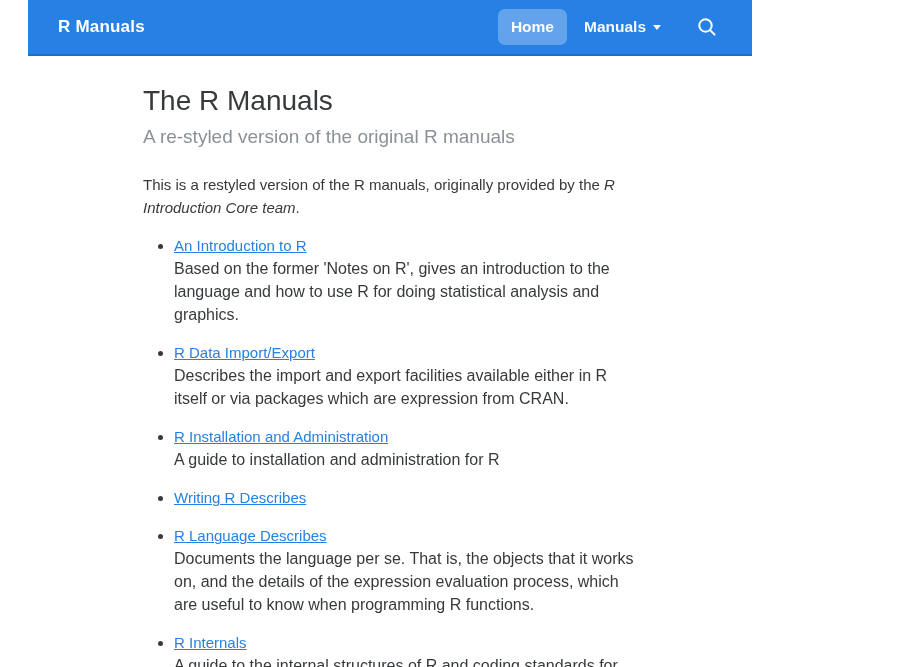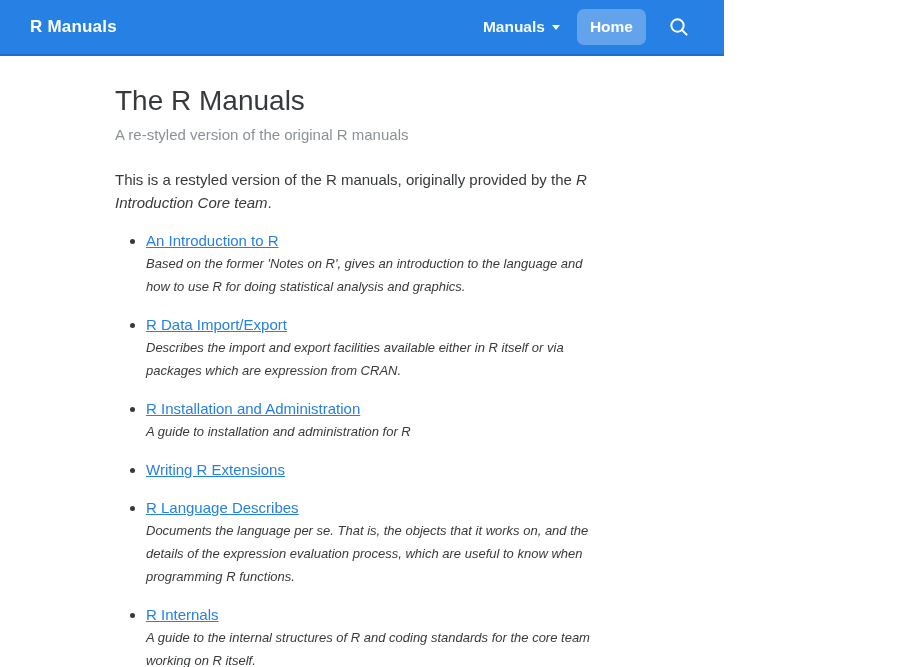--- a/index.html
+++ b/index.html
@@ -3,21 +3,21 @@
 <meta charset="utf-8">
 <style>
   * { box-sizing: border-box; }
   html, body {
     margin: 0;
     padding: 0;
     background: #ffffff;
     font-family: "Liberation Sans", "DejaVu Sans", sans-serif;
     color: #373a3c;
   }
-  .page { width: 724px; height: 667px; overflow: hidden; background: #fff; }
+  .page { width: 724px; height: 667px; overflow: hidden; background: #fff; margin-left: 28px; }
 
   
   .navbar {
     height: 56px;
     background: #2780e3;
     border-bottom: 2px solid #1d6fca;
     display: flex;
     align-items: center;
     padding: 0 30px;
   }
@@ -64,21 +64,21 @@
   
   .content { margin: 0 115px; }
   .page-title {
     font-size: 28px;
     font-weight: 400;
     color: #373a3c;
     margin: 28px 0 7px 0;
     line-height: 1.2;
   }
   .page-subtitle {
-    font-size: 15px;
+    font-size: 19px;
     font-weight: 400;
     color: #8a9197;
     margin: 0 0 24px 0;
     line-height: 1.3;
   }
   .intro {
     font-size: 15px;
     line-height: 23px;
     margin: 0 0 15px 0;
     color: #373a3c;
@@ -98,38 +98,37 @@
   .manual-link {
     color: #2780e3;
     text-decoration: underline;
     cursor: pointer;
     font-size: 15px;
   }
   .manual-desc {
     margin: 0;
     max-width: 640px;
     color: #373a3c;
-    font-size: 13px;
+    font-size: 16px;
     line-height: 23px;
-    font-style: italic;
   }
 </style>
 </head>
 <body>
 
 <div class="page">
 
   <nav class="navbar">
     <a class="navbar-brand">R Manuals</a>
     <div class="navbar-menu">
+      <a class="nav-link active">Home</a>
       <a class="nav-link">
         <span>Manuals</span>
         <span class="caret"></span>
       </a>
-      <a class="nav-link active">Home</a>
       <button class="search-btn">
         <svg width="22" height="22" viewBox="0 0 22 22" fill="none">
           <circle cx="9.5" cy="9.5" r="6.2" stroke="#ffffff" stroke-width="2"></circle>
           <line x1="14.2" y1="14.2" x2="18.6" y2="18.6" stroke="#ffffff" stroke-width="2" stroke-linecap="round"></line>
         </svg>
       </button>
     </div>
   </nav>
 
   <main class="content">
@@ -145,21 +144,21 @@
       </li>
       <li>
         <a class="manual-link">R Data Import/Export</a>
         <p class="manual-desc">Describes the import and export facilities available either in R itself or via packages which are expression from CRAN.</p>
       </li>
       <li>
         <a class="manual-link">R Installation and Administration</a>
         <p class="manual-desc">A guide to installation and administration for R</p>
       </li>
       <li>
-        <a class="manual-link">Writing R Extensions</a>
+        <a class="manual-link">Writing R Describes</a>
       </li>
       <li>
         <a class="manual-link">R Language Describes</a>
         <p class="manual-desc">Documents the language per se. That is, the objects that it works on, and the details of the expression evaluation process, which are useful to know when programming R functions.</p>
       </li>
       <li>
         <a class="manual-link">R Internals</a>
         <p class="manual-desc">A guide to the internal structures of R and coding standards for the core team working on R itself.</p>
       </li>
     </ul>

